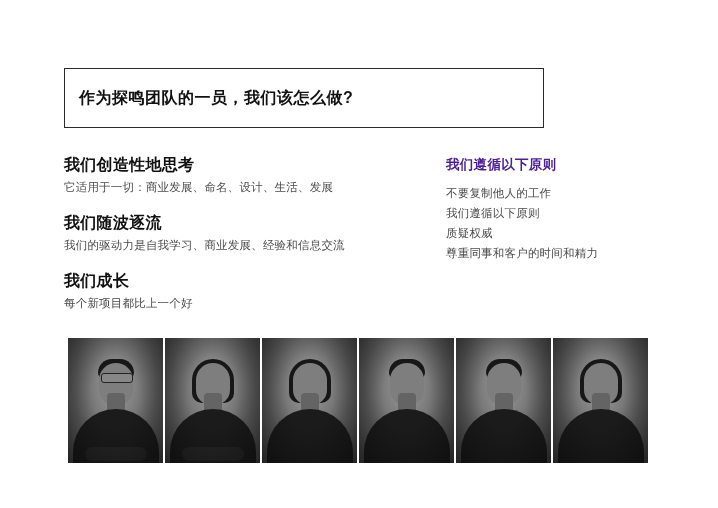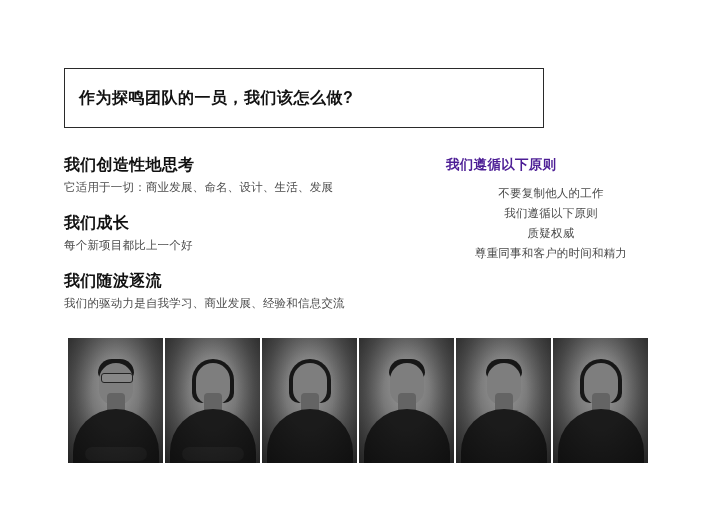--- a/index.html
+++ b/index.html
@@ -85,21 +85,20 @@
     color: #4c1d95;
     line-height: 19px;
     margin-bottom: 9px;
     letter-spacing: 0.3px;
   }
   .principle-item {
     font-size: 11.5px;
     color: #4b4b4b;
     line-height: 20px;
     letter-spacing: 0.2px;
-    text-align: center;
   }
 
   
   .photo-strip {
     position: absolute;
     left: 68px;
     top: 338px;
     width: 582px;
     height: 125px;
     display: flex;
@@ -205,27 +204,27 @@
   <div class="columns">
 
     <div class="col-left">
 
       <div class="block">
         <div class="block-title">我们创造性地思考</div>
         <div class="block-body">它适用于一切：商业发展、命名、设计、生活、发展</div>
       </div>
 
       <div class="block">
+        <div class="block-title">我们随波逐流</div>
+        <div class="block-body">我们的驱动力是自我学习、商业发展、经验和信息交流</div>
+      </div>
+
+      <div class="block">
         <div class="block-title">我们成长</div>
         <div class="block-body">每个新项目都比上一个好</div>
-      </div>
-
-      <div class="block">
-        <div class="block-title">我们随波逐流</div>
-        <div class="block-body">我们的驱动力是自我学习、商业发展、经验和信息交流</div>
       </div>
 
     </div>
 
     <div class="col-right">
       <div class="principles-title">我们遵循以下原则</div>
       <div class="principle-item">不要复制他人的工作</div>
       <div class="principle-item">我们遵循以下原则</div>
       <div class="principle-item">质疑权威</div>
       <div class="principle-item">尊重同事和客户的时间和精力</div>

